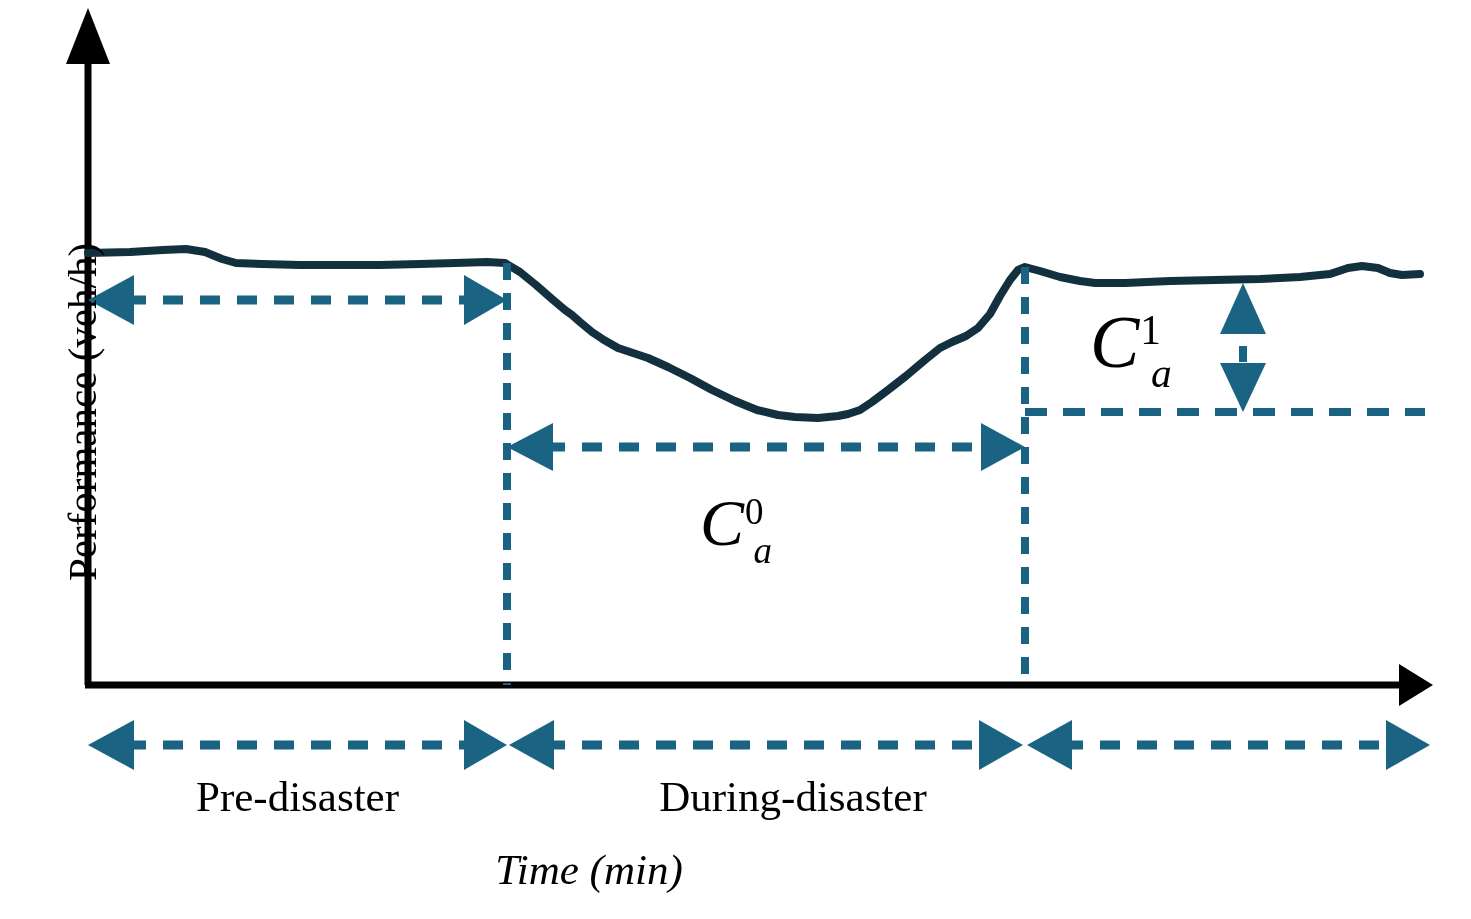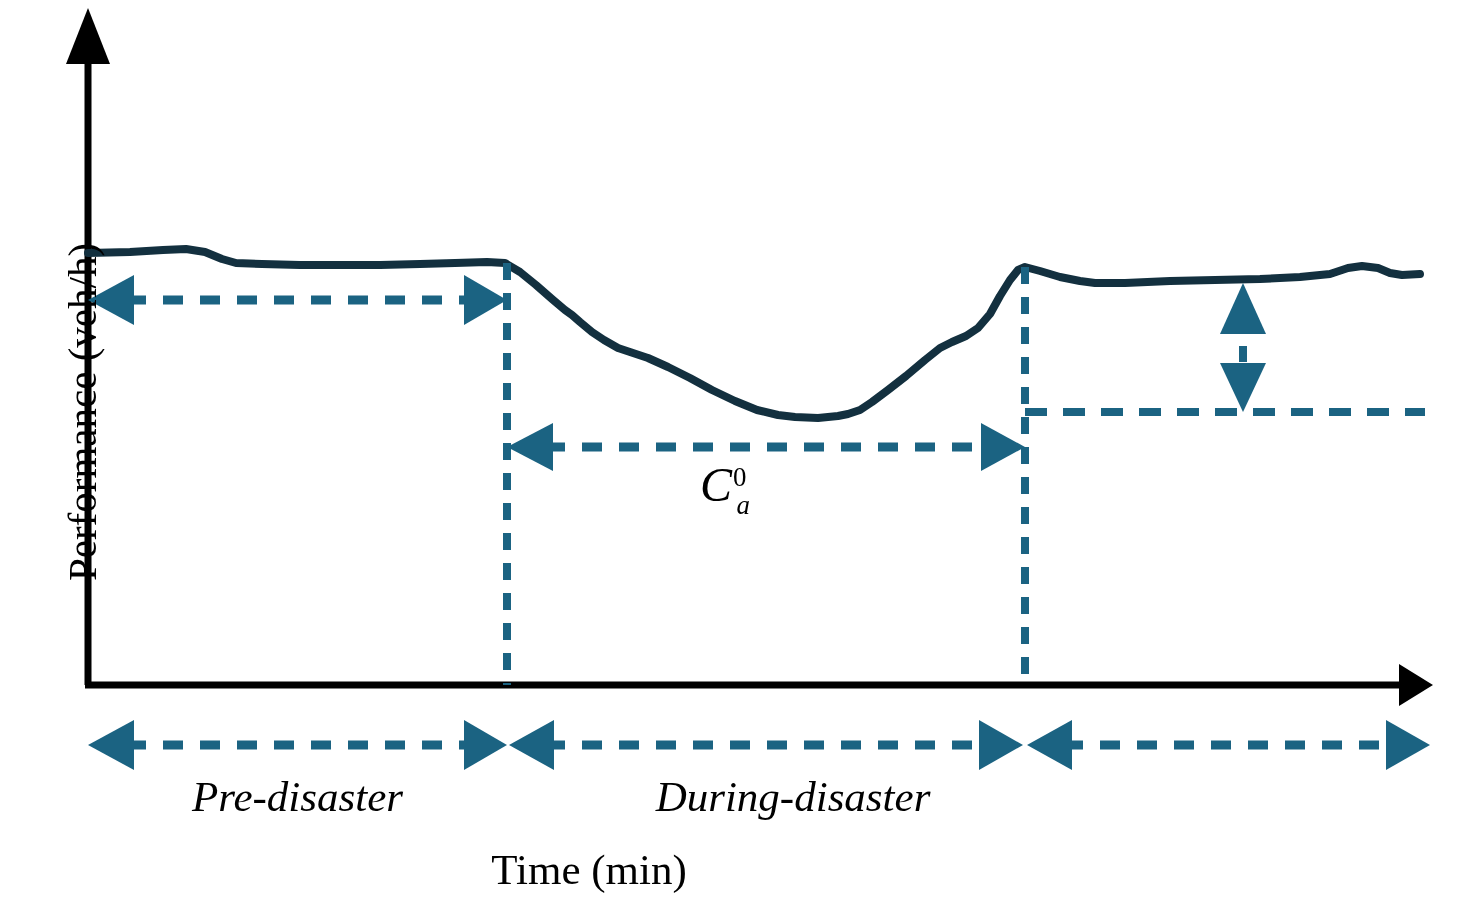--- a/index.html
+++ b/index.html
@@ -114,39 +114,39 @@
     font-family: "Liberation Serif", serif;
     white-space: nowrap;
   }
   #xlabel {
     position: absolute;
     left: 0;
     top: 845px;
     width: 1178px;
     text-align: center;
     font-size: 43px;
+    font-style: italic;
   }
   .phase-label {
     position: absolute;
     top: 772px;
     text-align: center;
     font-size: 43px;
     color: #000000;
     white-space: nowrap;
-    font-style: italic;
   }
   #lbl-ca {
     left: 248px;
     top: 345px;
     font-size: 74px;
   }
   #lbl-ca0 {
     left: 700px;
-    top: 457px;
-    font-size: 48px;
+    top: 485px;
+    font-size: 66px;
   }
   #lbl-ca1 {
     left: 1090px;
     top: 300px;
     font-size: 74px;
   }
 </style>
 </head>
 <body>
 
@@ -284,19 +284,20 @@
 
   </svg>
 
   <div id="ylabel">Performance (veh/h)</div>
 
   <div id="xlabel" class="txt">Time (min)</div>
 
 
   <div id="lbl-ca0" class="txt math"><span>C</span><span class="sup">0</span><span class="sub">a</span></div>
 
+  <div id="lbl-ca1" class="txt math"><span>C</span><span class="sup">1</span><span class="sub">a</span></div>
 
   <div class="phase-label" style="left:88px; width:419px;">Pre-disaster</div>
 
   <div class="phase-label" style="left:534px; width:518px;">During-disaster</div>
 
 
 </div>
 
 </body></html>

